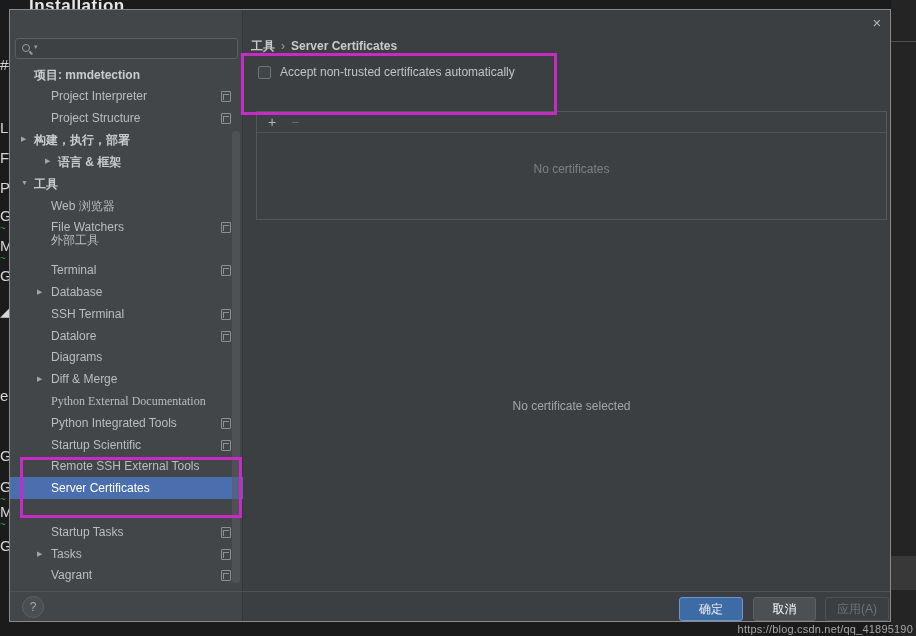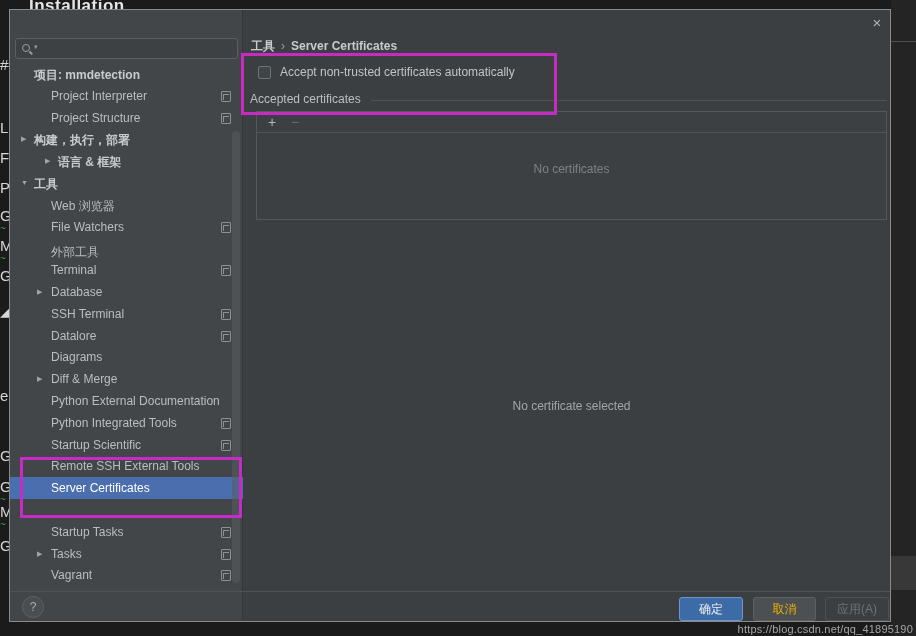--- a/index.html
+++ b/index.html
@@ -107,21 +107,21 @@
     font-size:12px; color:#A3A6A9; }
 
   
   .footer-sep{ position:absolute; left:0; top:581px; width:880px; height:0; border-top:1px solid #515254; }
   .help-btn{ position:absolute; left:12px; top:586px; width:22px; height:22px; border-radius:50%;
     background:#4A4E50; border:1px solid #5E6163; color:#A8ABAD; font-size:12px;
     text-align:center; line-height:20px; }
   .btn{ position:absolute; top:587px; height:24px; border-radius:3px; font-size:12px;
     text-align:center; line-height:22px; }
   .btn-ok{ left:669px; width:64px; background:var(--ok-blue,#3D6BA6); border:1px solid #6E96CE; color:#EDEFF1; }
-  .btn-cancel{ left:743px; width:63px; background:#4C5052; border:1px solid #5E6163; color:#eab308; }
+  .btn-cancel{ left:743px; width:63px; background:#4C5052; border:1px solid #5E6163; color:#ffffff; }
   .btn-apply{ left:815px; width:64px; background:transparent; border:1px solid #4E5254; color:#6F7375; }
 
   
   .annot{ position:absolute; border:3px solid var(--annotation,#C62BC6); z-index:50; pointer-events:none; }
   .annot-1{ left:231px; top:43px; width:316px; height:62px; }
   .annot-2{ left:10px; top:447px; width:222px; height:61px; }
 </style>
 </head>
 <body>
 
@@ -176,21 +176,21 @@
           <span class="arrow">▼</span>
           <span class="tlabel">工具</span>
         </div>
         <div class="tree-row lvl1" style="top: 183.8px;">
           <span class="tlabel">Web 浏览器</span>
         </div>
         <div class="tree-row lvl1" style="top: 205.6px;">
           <span class="tlabel">File Watchers</span>
           <span class="page-icon"></span>
         </div>
-        <div class="tree-row lvl1" style="top: 230px; padding-left: 8px;">
+        <div class="tree-row lvl1" style="top: 218px; padding-left: 8px;">
           <span class="tlabel">外部工具</span>
         </div>
         <div class="tree-row lvl1" style="top: 249.2px;">
           <span class="tlabel">Terminal</span>
           <span class="page-icon"></span>
         </div>
         <div class="tree-row lvl1" style="top: 271px;">
           <span class="arrow">▶</span>
           <span class="tlabel">Database</span>
         </div>
@@ -202,21 +202,21 @@
           <span class="tlabel">Datalore</span>
           <span class="page-icon"></span>
         </div>
         <div class="tree-row lvl1" style="top: 336.4px;">
           <span class="tlabel">Diagrams</span>
         </div>
         <div class="tree-row lvl1" style="top: 358.2px;">
           <span class="arrow">▶</span>
           <span class="tlabel">Diff &amp; Merge</span>
         </div>
-        <div class="tree-row lvl1" style="top: 380px;">
+        <div class="tree-row lvl1" style="top: 380px; font-family: Liberation Serif, serif;">
           <span class="tlabel">Python External Documentation</span>
         </div>
         <div class="tree-row lvl1" style="top: 401.8px;">
           <span class="tlabel">Python Integrated Tools</span>
           <span class="page-icon"></span>
         </div>
         <div class="tree-row lvl1" style="top: 423.6px;">
           <span class="tlabel">Startup Scientific</span>
           <span class="page-icon"></span>
         </div>
@@ -249,24 +249,20 @@
 
   <div class="breadcrumb">
     <span>工具</span><span class="sep">›</span><span>Server Certificates</span>
   </div>
 
   <div class="checkbox-row">
     <span class="checkbox"></span>
     <span class="checkbox-label">Accept non-trusted certificates automatically</span>
   </div>
 
-  <div class="accepted-row">
-    <span class="alabel">Accepted certificates</span>
-    <span class="rule"></span>
-  </div>
 
   <div class="cert-panel">
     <div class="panel-toolbar">
       <span class="tb-add">+</span>
       <span class="tb-remove">−</span>
     </div>
     <div class="panel-empty">No certificates</div>
   </div>
 
   <div class="detail-empty">No certificate selected</div>

